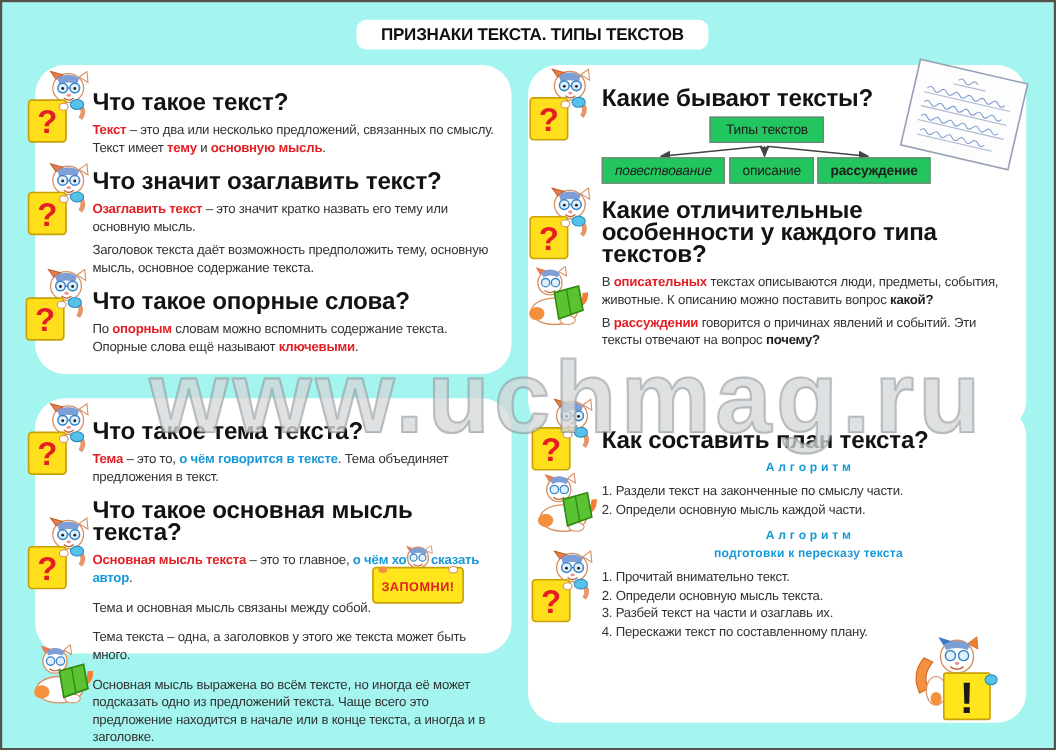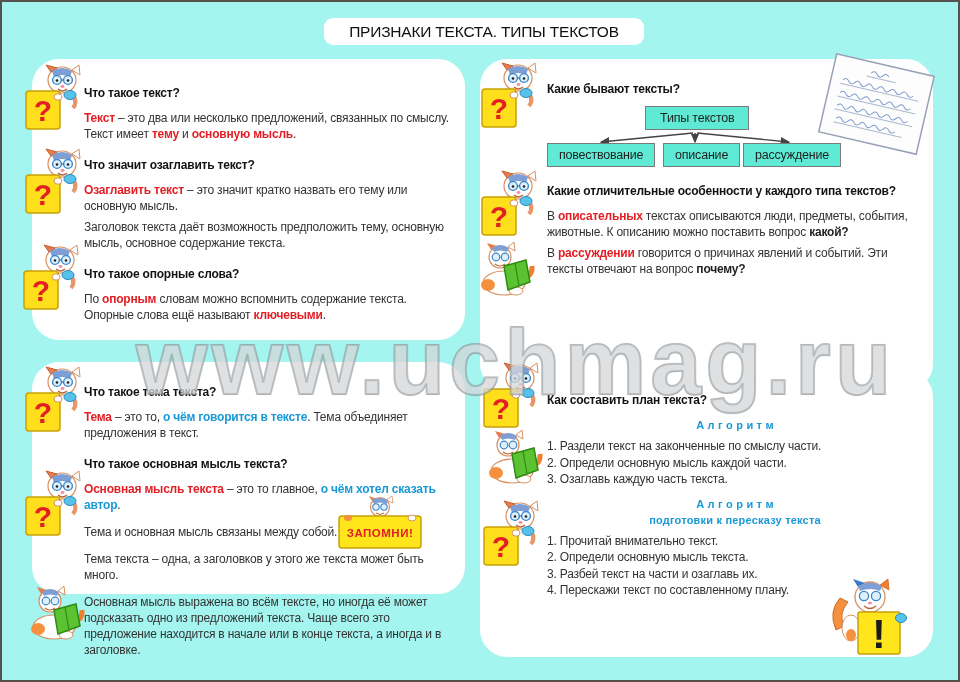--- a/index.html
+++ b/index.html
@@ -5,47 +5,47 @@
   html,body{margin:0;padding:0;background:#777;}
   .poster{
     position:relative; width:960px; height:682px; overflow:hidden;
     background:#a4f4ef; border:2px solid #55514b; box-sizing:border-box;
     font-family:"Liberation Sans", sans-serif;
   }
   .title-pill{
     position:absolute; left:322px; top:16px; width:320px; height:27px;
     background:#ffffff; border-radius:9px; z-index:5;
     display:flex; align-items:center; justify-content:center;
-    font-size:15.5px; font-weight:normal; color:#101010; letter-spacing:-0.2px;
+    font-size:15.5px; font-weight:bold; color:#101010; letter-spacing:-0.2px;
   }
   .panel{ position:absolute; background:#ffffff; border-radius:27px; box-sizing:border-box; z-index:1;}
   #panel-tl{ left:30px;  top:57px;  width:433px; height:281px; padding:24px 10px 0 52px;}
   #panel-tr{ left:478px; top:57px;  width:453px; height:332px; padding:20px 10px 0 67px;}
   #panel-bl{ left:30px;  top:360px; width:433px; height:232px; padding:20px 8px  0 52px;}
   #panel-br{ left:478px; top:368px; width:453px; height:287px; padding:20px 10px 0 67px;}
 
-  .sec-heading{ font-size:12px; font-weight:bold; color:#131313; margin:13px 0 7px; letter-spacing:-0.2px; line-height:20px;}
+  .sec-heading{ font-size:22px; font-weight:bold; color:#131313; margin:13px 0 7px; letter-spacing:-0.2px; line-height:20px;}
   .panel-content > .sec-heading:first-child{ margin-top:0; }
   .body-p{ margin:0 0 5px; font-size:12px; line-height:16px; color:#333; letter-spacing:-0.2px;}
   .seg-red{ color:#e31e24; font-weight:bold;}
   .seg-blue{ color:#1899d6; font-weight:bold;}
   .seg-bold{ font-weight:bold; color:#1f1f1f;}
   .gap{ height:6px; }
   .algo{ text-align:center; margin:2px 0 5px; color:#1899d6; font-weight:bold; }
   .algo div{ font-size:11px; line-height:16px; letter-spacing:0.2px;}
   .num-list{ margin:0; }
   .num-item{ font-size:12px; line-height:16.5px; color:#333; letter-spacing:-0.2px;}
 
   .diagram{ position:relative; height:62px; margin:2px 0 0 0;}
-  .d-box{ position:absolute; border:1px solid #7a7a7a; background:#5eead4; font-size:12.5px; color:#1f1f1f;
+  .d-box{ position:absolute; border:1px solid #7a7a7a; background:#22c55e; font-size:12.5px; color:#1f1f1f;
           padding:4px 11px; white-space:nowrap; letter-spacing:-0.2px;}
   .d-root{ left:98px; top:0; padding:4px 14px;}
-  .d-child-0{ left:0;   top:37px;}
+  .d-child-0{ left:0;   top:37px;font-style:italic;}
   .d-child-1{ left:116px; top:37px;}
-  .d-child-2{ left:196px; top:37px;}
+  .d-child-2{ left:196px; top:37px;font-weight:bold;}
   .d-arrows{ position:absolute; left:0; top:26px; }
 
   .mascot{ position:absolute; z-index:10; }
   .watermark{
     position:absolute; left:134px; top:308px; z-index:25; white-space:nowrap;
     font-size:92px; font-weight:bold; letter-spacing:4px;
     color:rgba(255,255,255,0.52);
     -webkit-text-stroke:2px rgba(130,138,142,0.45);
     text-shadow:0 1px 1px rgba(120,128,132,0.35), 0 -1px 1px rgba(120,128,132,0.25);
   }
@@ -109,21 +109,20 @@
   </div>
   <div class="panel" id="panel-br">
     <div class="panel-content">
         <div class="sec-heading">Как составить план текста?</div>
         <div class="algo">
           <div class="algo-title">А л г о р и т м</div>
         </div>
         <div class="num-list">
           <div class="num-item">1. Раздели текст на законченные по смыслу части.</div>
           <div class="num-item">2. Определи основную мысль каждой части.</div>
-          <div class="num-item">3. Озаглавь каждую часть текста.</div>
         </div>
         <div class="gap"></div>
         <div class="algo">
           <div class="algo-title">А л г о р и т м</div>
           <div class="algo-sub">подготовки к пересказу текста</div>
         </div>
         <div class="num-list">
           <div class="num-item">1. Прочитай внимательно текст.</div>
           <div class="num-item">2. Определи основную мысль текста.</div>
           <div class="num-item">3. Разбей текст на части и озаглавь их.</div>

